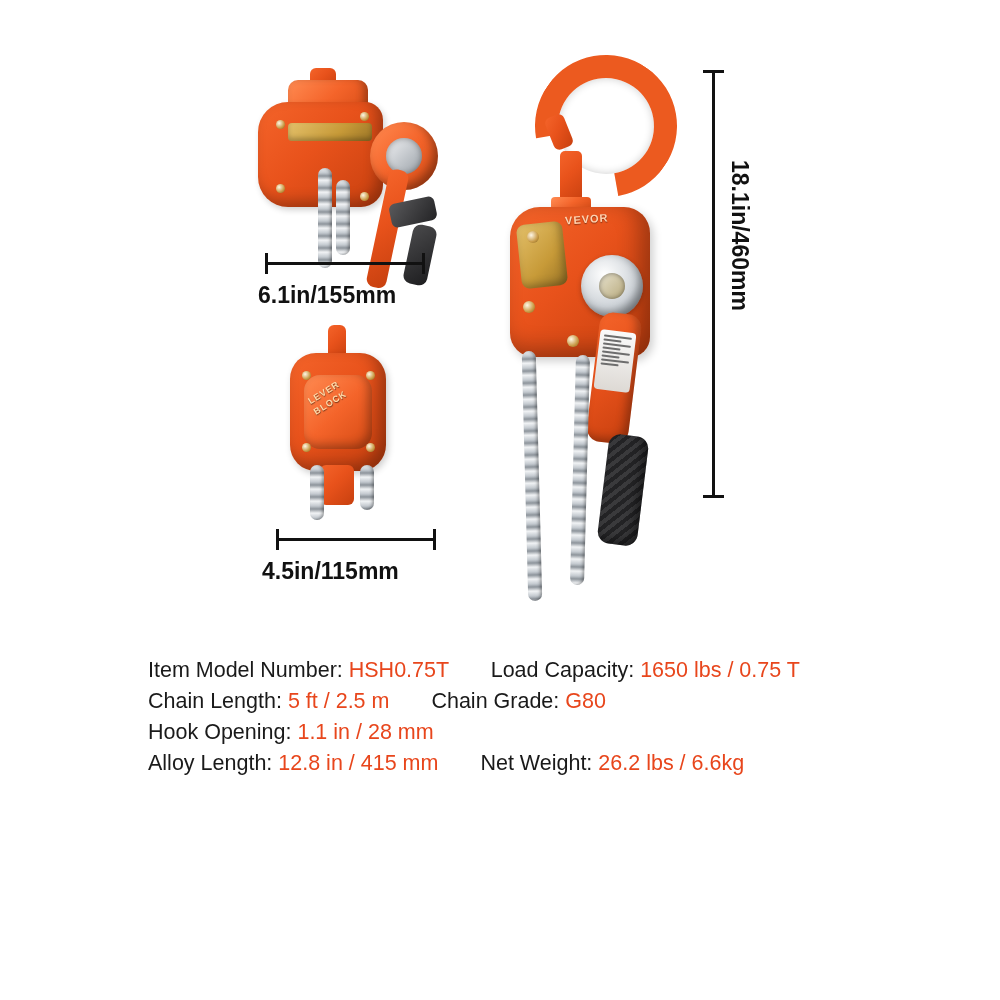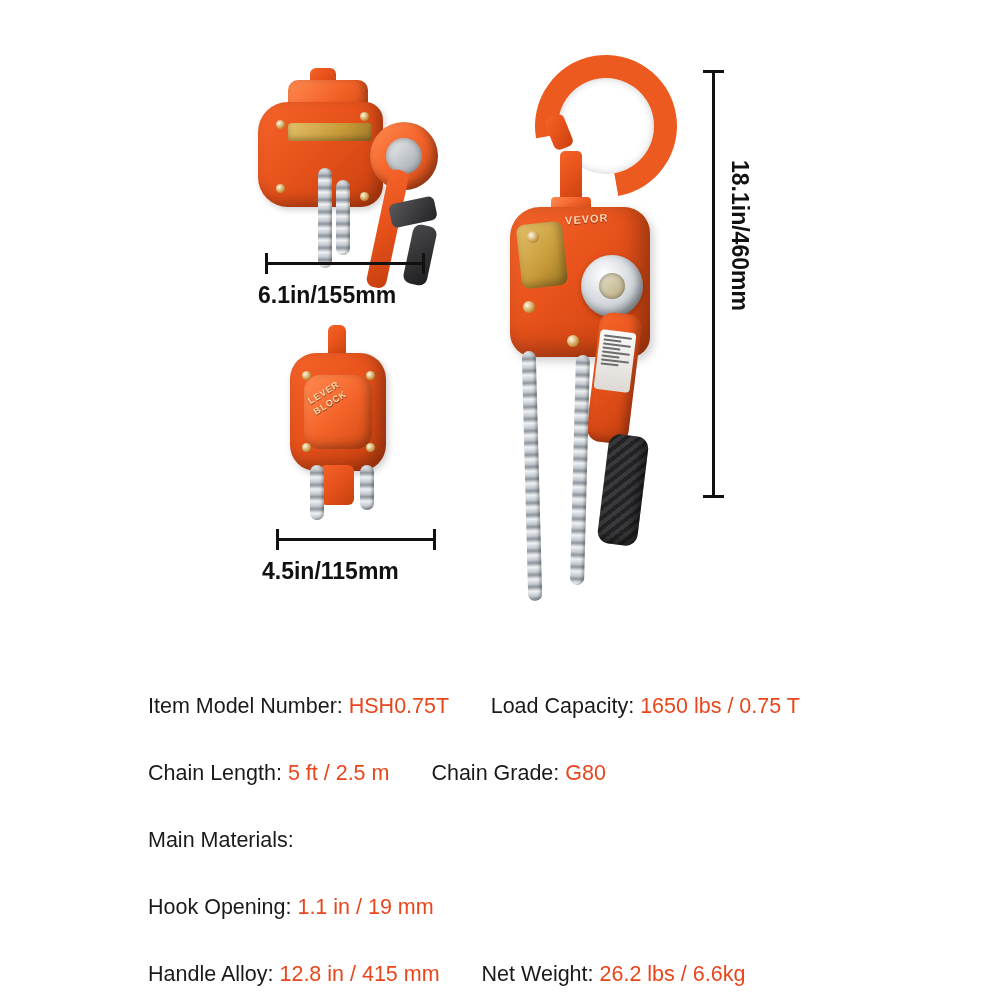--- a/index.html
+++ b/index.html
@@ -404,21 +404,21 @@
   
   #specs {
     position: absolute;
     left: 148px;
     top: 655px;
     width: 740px;
     font-size: 21.5px;
     line-height: 31px;
     color: #1a1a1a;
   }
-  #specs .row { white-space: nowrap; margin-top: 36px; }
+  #specs .row { white-space: nowrap; }
   #specs .lbl { color: #1a1a1a; }
   #specs .val { color: #e8461c; }
   #specs .gap { display: inline-block; width: 30px; }
   #specs .big-val { color: #e8461c; }
 </style>
 </head>
 <body>
 
 <div id="page">
 
@@ -508,28 +508,25 @@
       <span class="val">1650 lbs / 0.75 T</span>
     </div>
     <div class="row">
       <span class="lbl">Chain Length:</span>
       <span class="val">5 ft / 2.5 m</span>
       <span class="gap"></span>
       <span class="lbl">Chain Grade:</span>
       <span class="val">G80</span>
     </div>
     <div class="row">
-      <span class="lbl">Main Materials:</span>
+      <span class="lbl">Hook Opening:</span>
+      <span class="val">1.1 in / 28 mm</span>
     </div>
     <div class="row">
-      <span class="lbl">Hook Opening:</span>
-      <span class="val">1.1 in / 19 mm</span>
-    </div>
-    <div class="row">
-      <span class="lbl">Handle Alloy:</span>
+      <span class="lbl">Alloy Length:</span>
       <span class="val">12.8 in / 415 mm</span>
       <span class="gap"></span>
       <span class="lbl">Net Weight:</span>
       <span class="val">26.2 lbs / 6.6kg</span>
     </div>
   </div>
 
 </div>
 
 </body></html>

